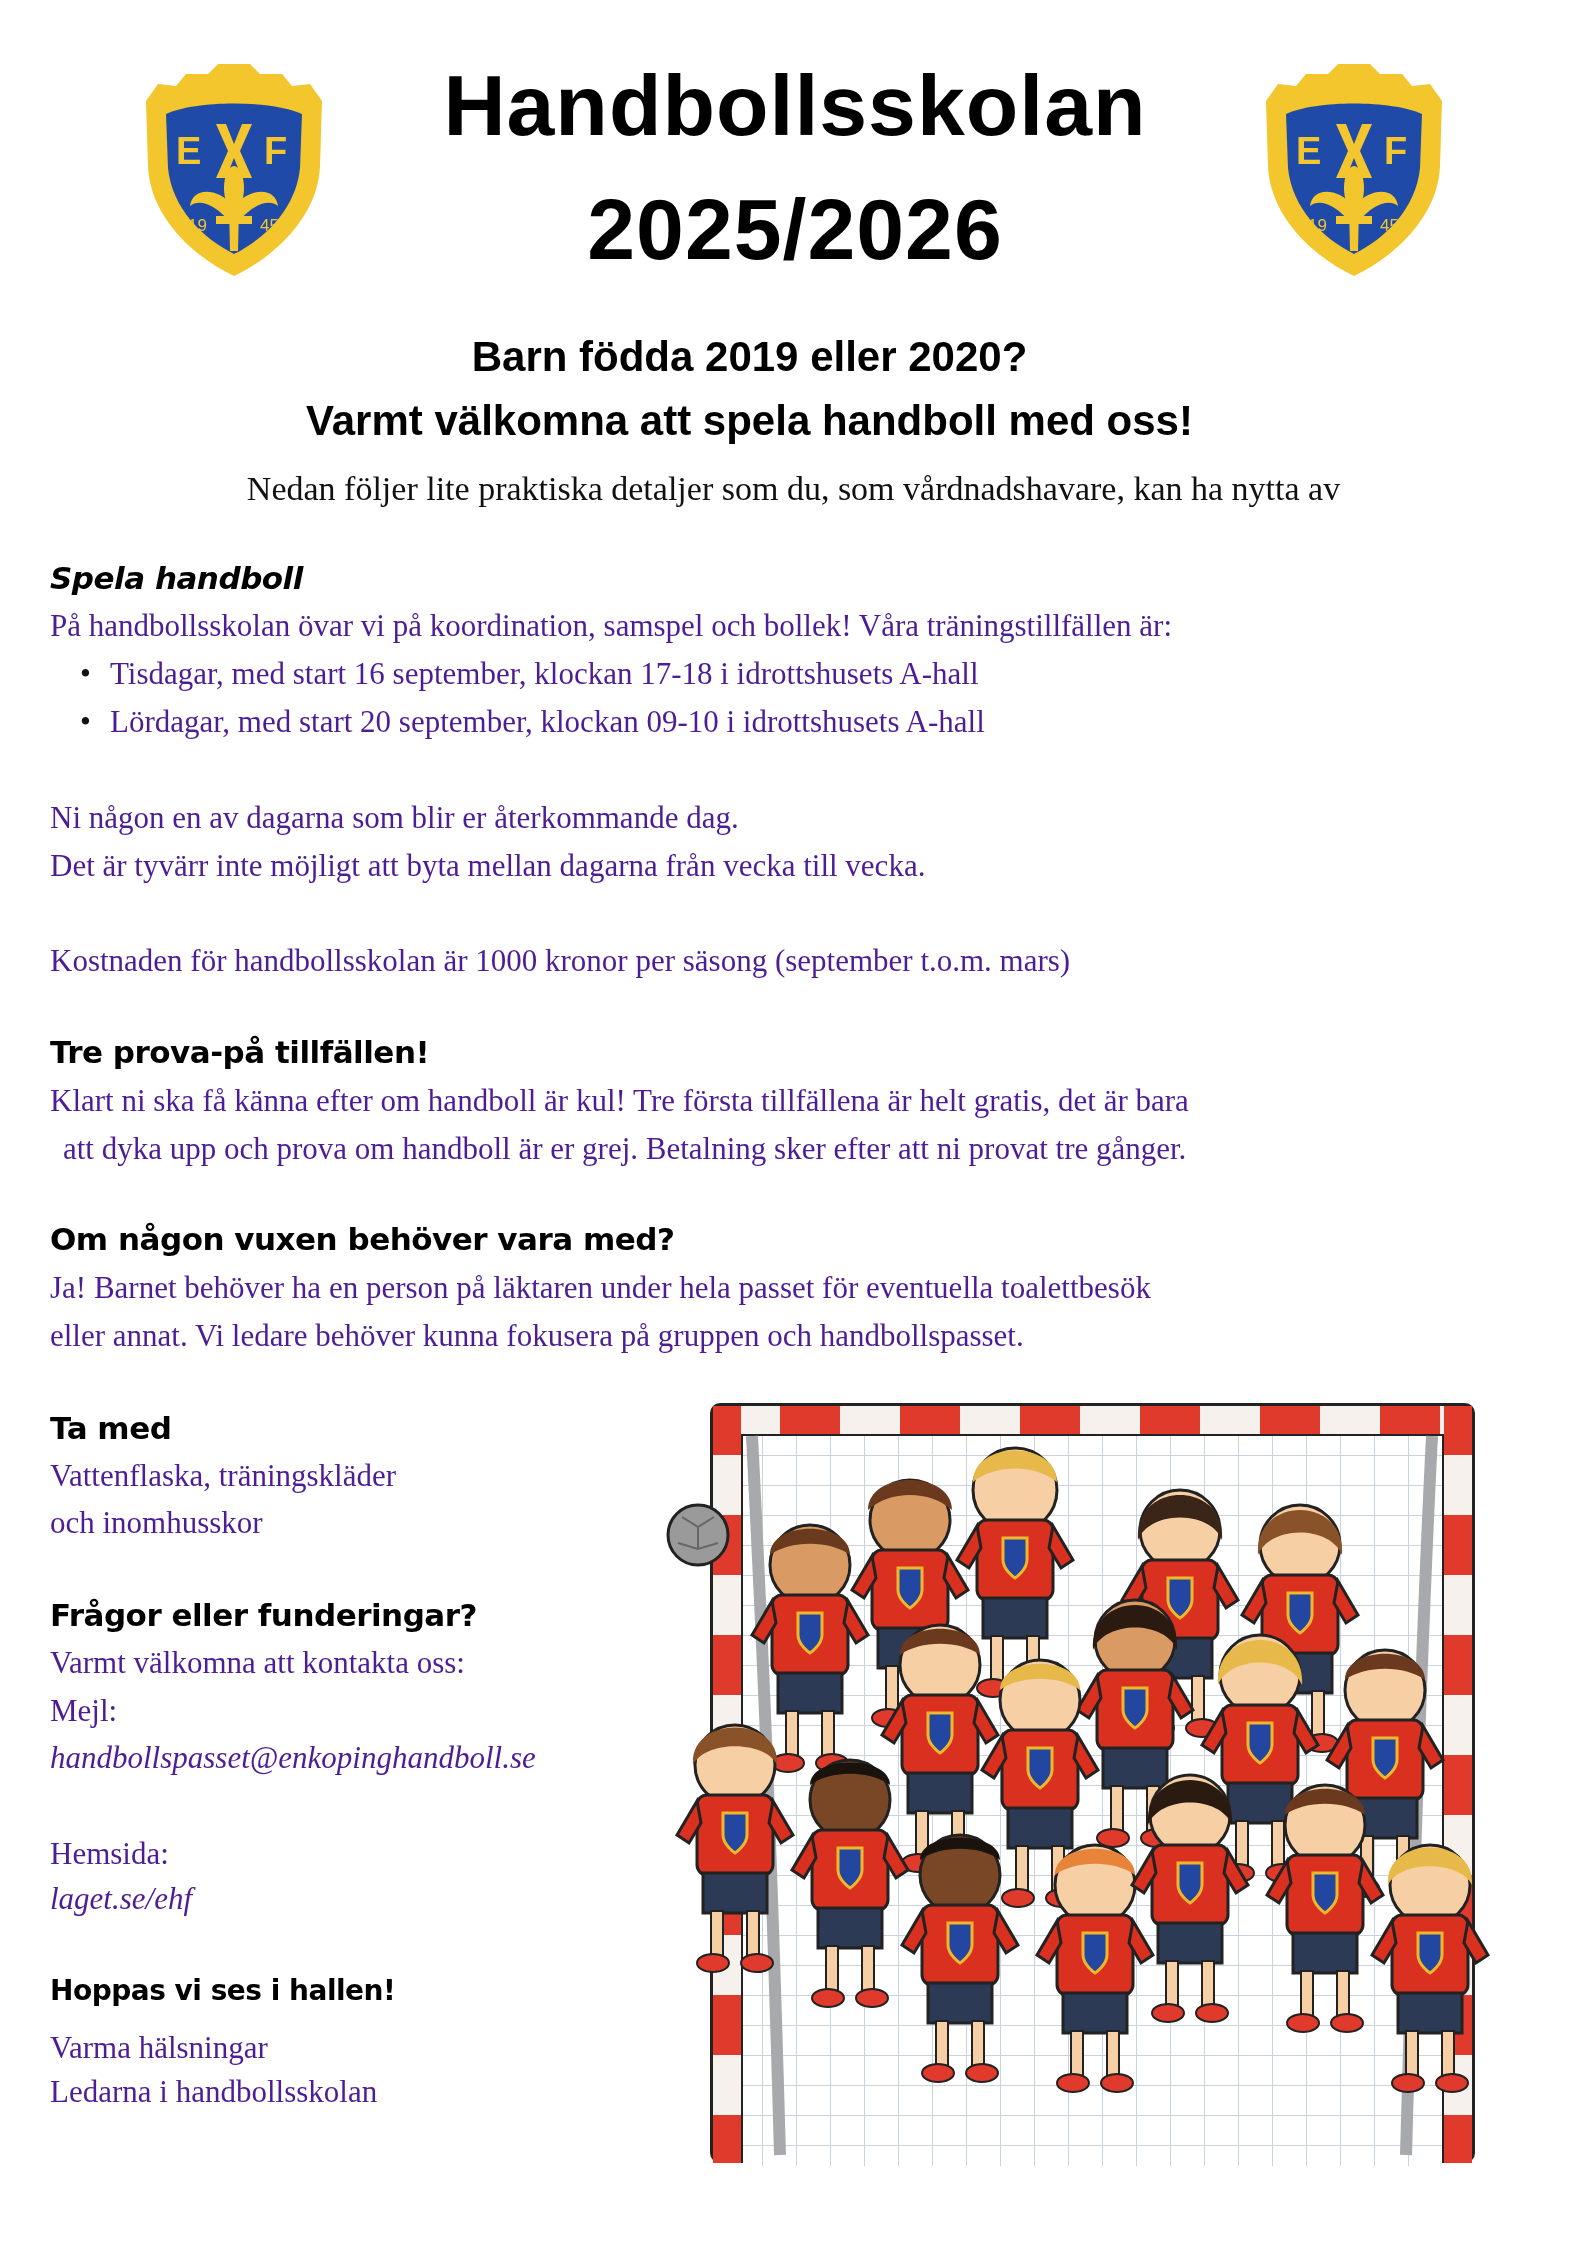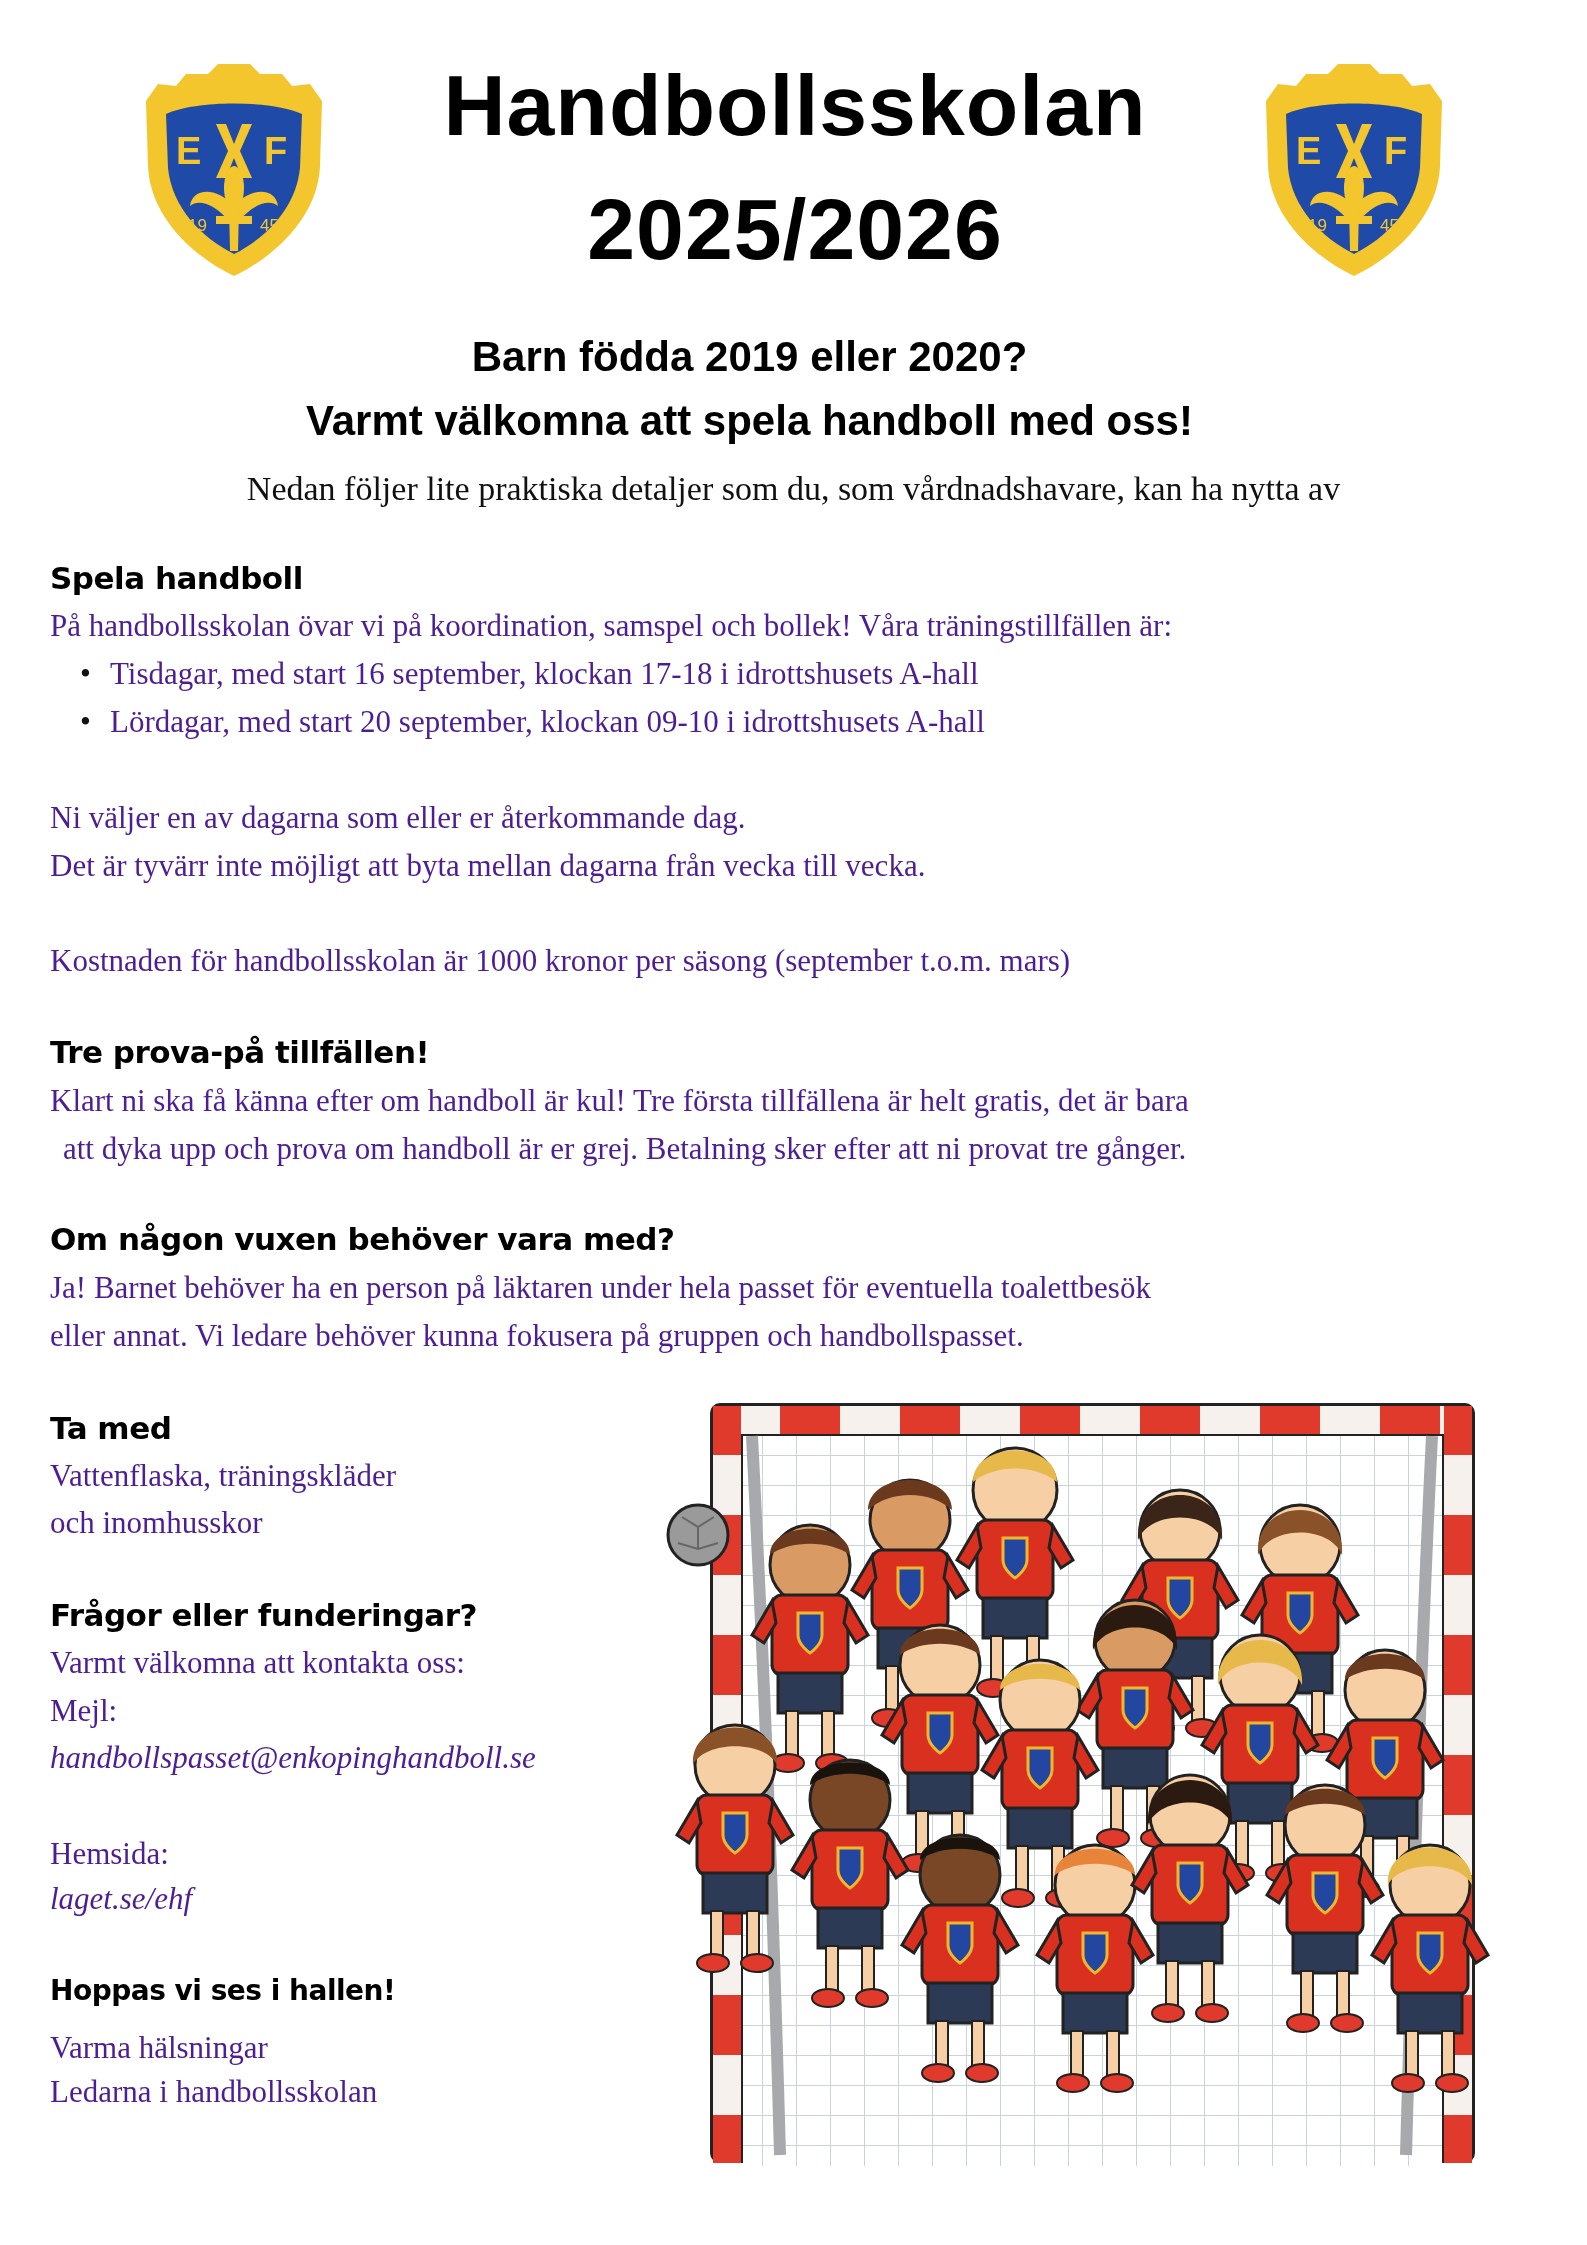--- a/index.html
+++ b/index.html
@@ -54,28 +54,28 @@
   </svg>
 </div>
 
 <div class="abs title" style="top:62px;">Handbollsskolan</div>
 <div class="abs title" style="top:186px;">2025/2026</div>
 
 <div class="abs subtitle" style="top:336px;">Barn födda 2019 eller 2020?</div>
 <div class="abs subtitle" style="top:400px;">Varmt välkomna att spela handboll med oss!</div>
 <div class="abs intro" style="top:472px;">Nedan följer lite praktiska detaljer som du, som vårdnadshavare, kan ha nytta av</div>
 
-<div class="abs h" style="top:563px;">Spela handboll</div>
+<div class="abs h" style="top:563px;font-style:italic;">Spela handboll</div>
 <div class="abs p" style="top:610px;">På handbollsskolan övar vi på koordination, samspel och bollek! Våra träningstillfällen är:</div>
 <div class="abs bullet-dot" style="top:658px;">•</div>
 <div class="abs p bullet-text" style="top:658px;">Tisdagar, med start 16 september, klockan 17-18 i idrottshusets A-hall</div>
 <div class="abs bullet-dot" style="top:706px;">•</div>
 <div class="abs p bullet-text" style="top:706px;">Lördagar, med start 20 september, klockan 09-10 i idrottshusets A-hall</div>
 
-<div class="abs p" style="top:802px;">Ni väljer en av dagarna som eller er återkommande dag.</div>
+<div class="abs p" style="top:802px;">Ni någon en av dagarna som blir er återkommande dag.</div>
 <div class="abs p" style="top:850px;">Det är tyvärr inte möjligt att byta mellan dagarna från vecka till vecka.</div>
 <div class="abs p" style="top:945px;">Kostnaden för handbollsskolan är 1000 kronor per säsong (september t.o.m. mars)</div>
 
 <div class="abs h" style="top:1037px;">Tre prova-på tillfällen!</div>
 <div class="abs p" style="top:1085px;">Klart ni ska få känna efter om handboll är kul! Tre första tillfällena är helt gratis, det är bara</div>
 <div class="abs p" style="top:1133px;margin-left:13px;">att dyka upp och prova om handboll är er grej. Betalning sker efter att ni provat tre gånger.</div>
 
 <div class="abs h" style="top:1224px;">Om någon vuxen behöver vara med?</div>
 <div class="abs p" style="top:1272px;">Ja! Barnet behöver ha en person på läktaren under hela passet för eventuella toalettbesök</div>
 <div class="abs p" style="top:1320px;">eller annat. Vi ledare behöver kunna fokusera på gruppen och handbollspasset.</div>

